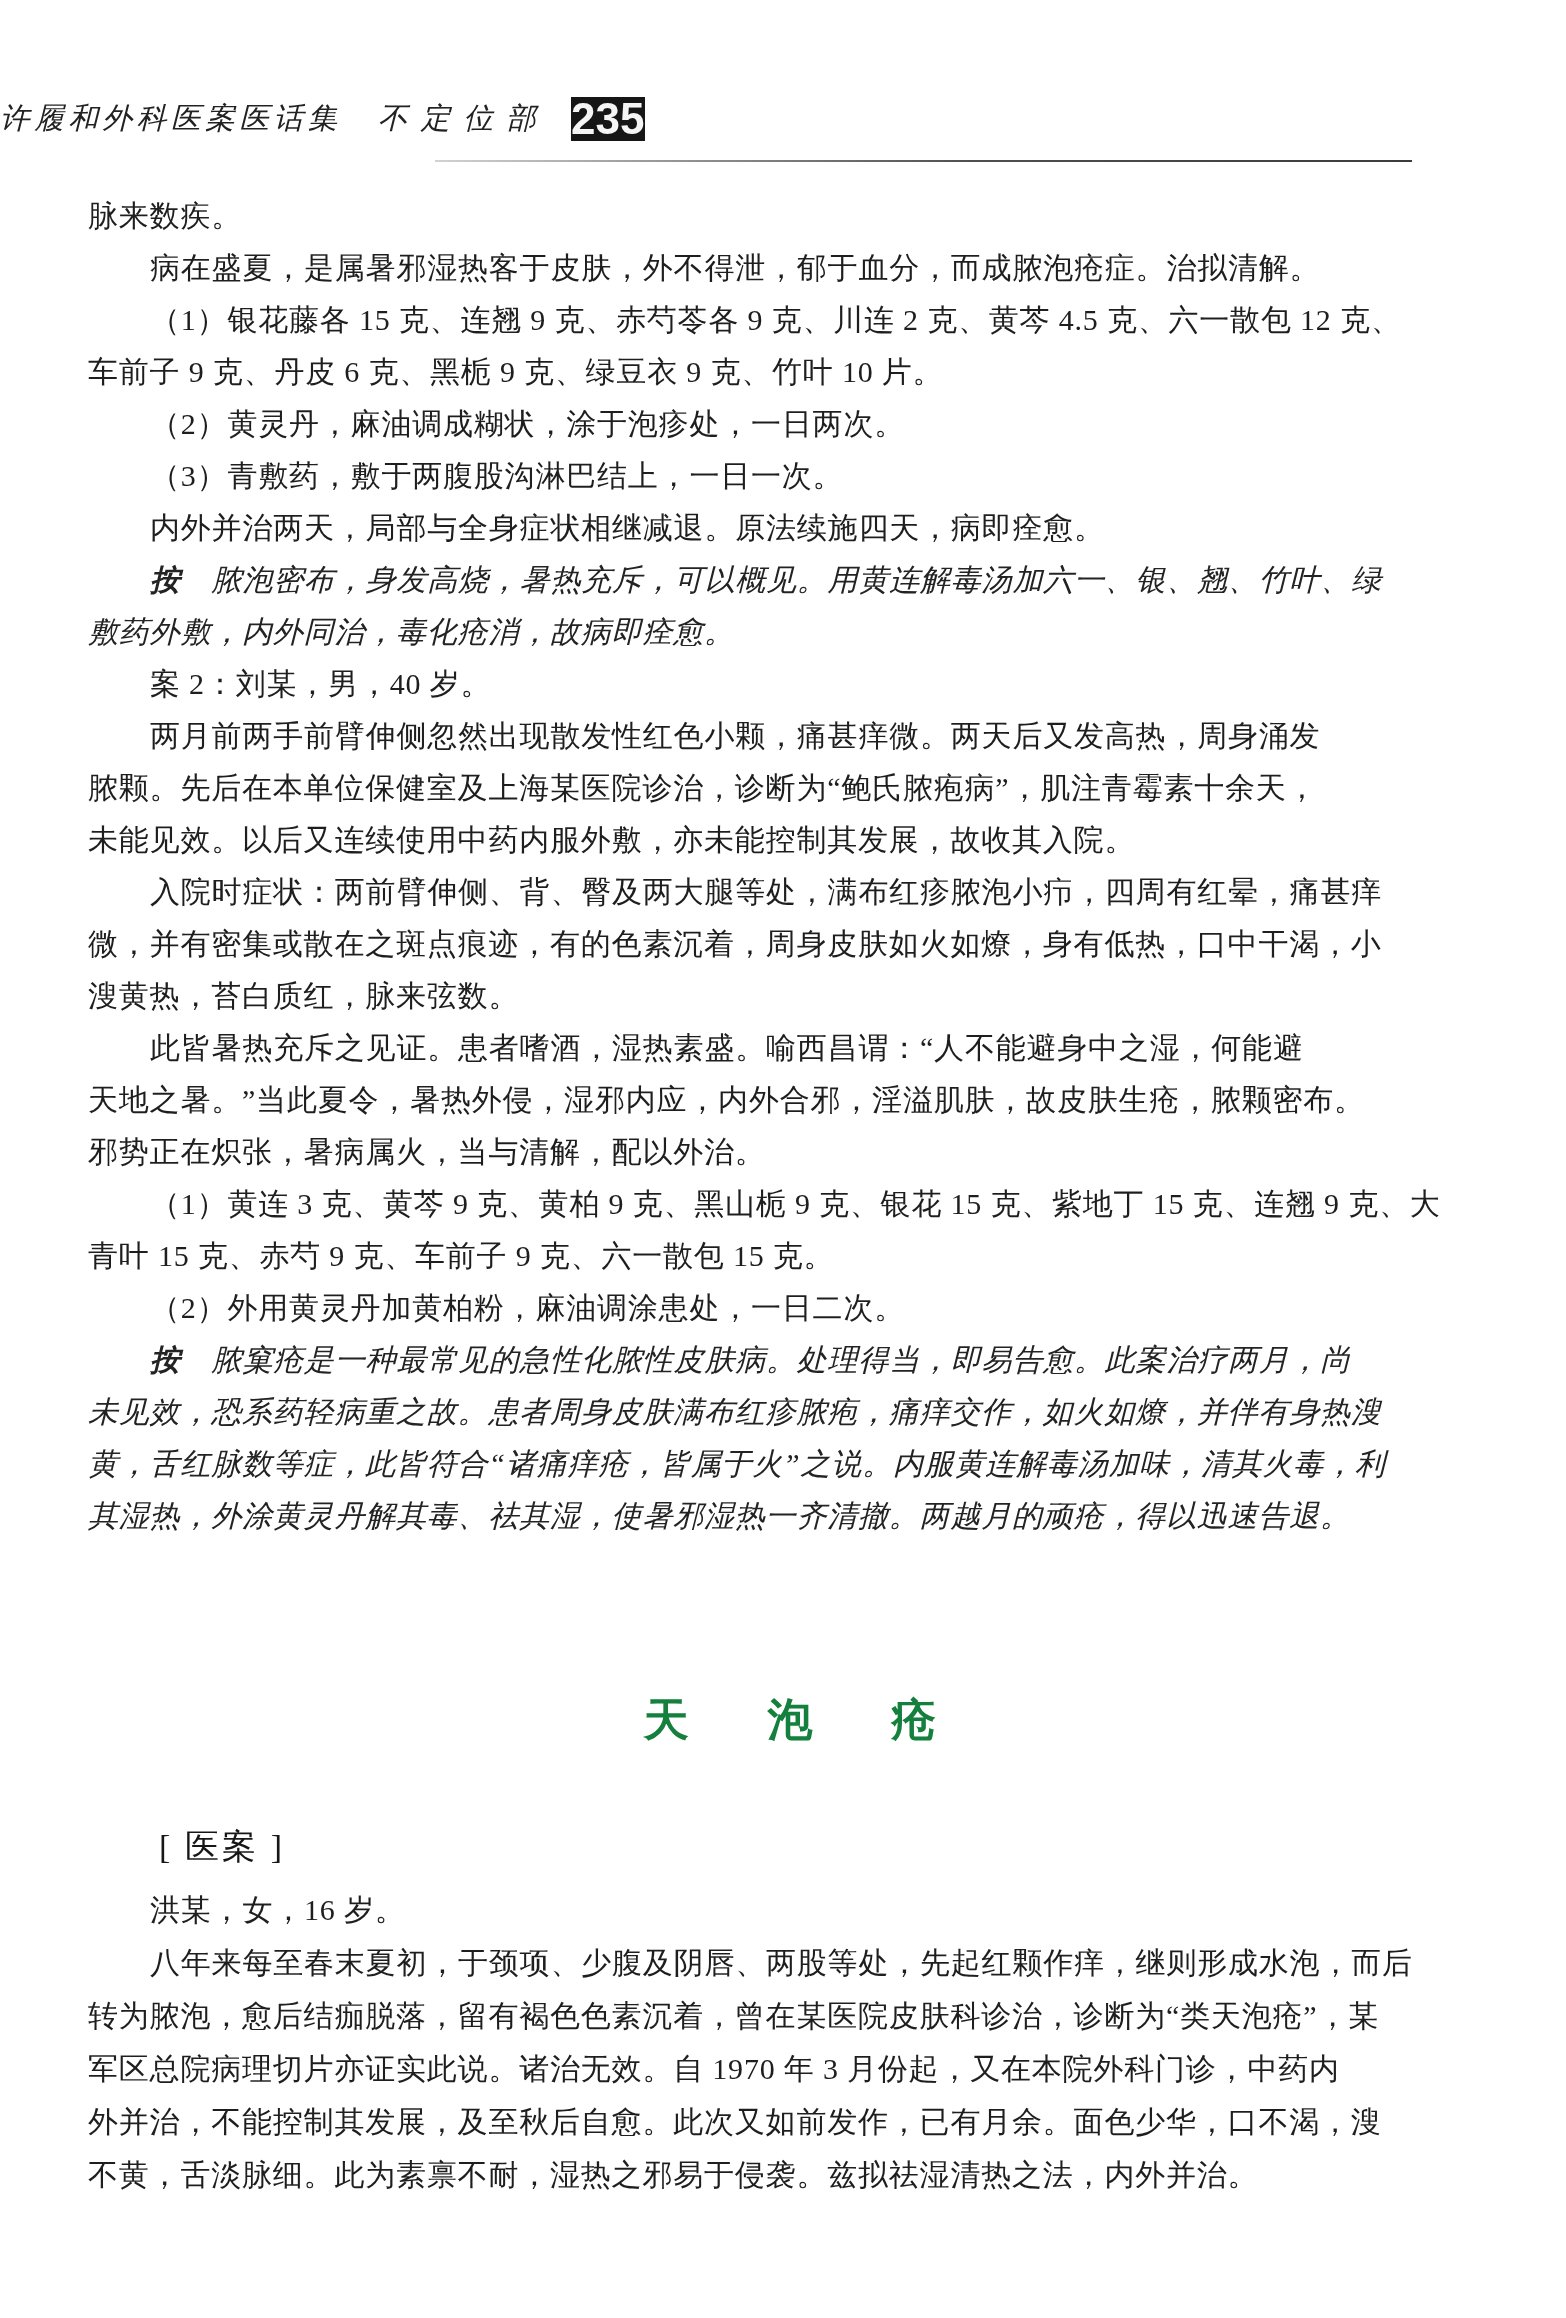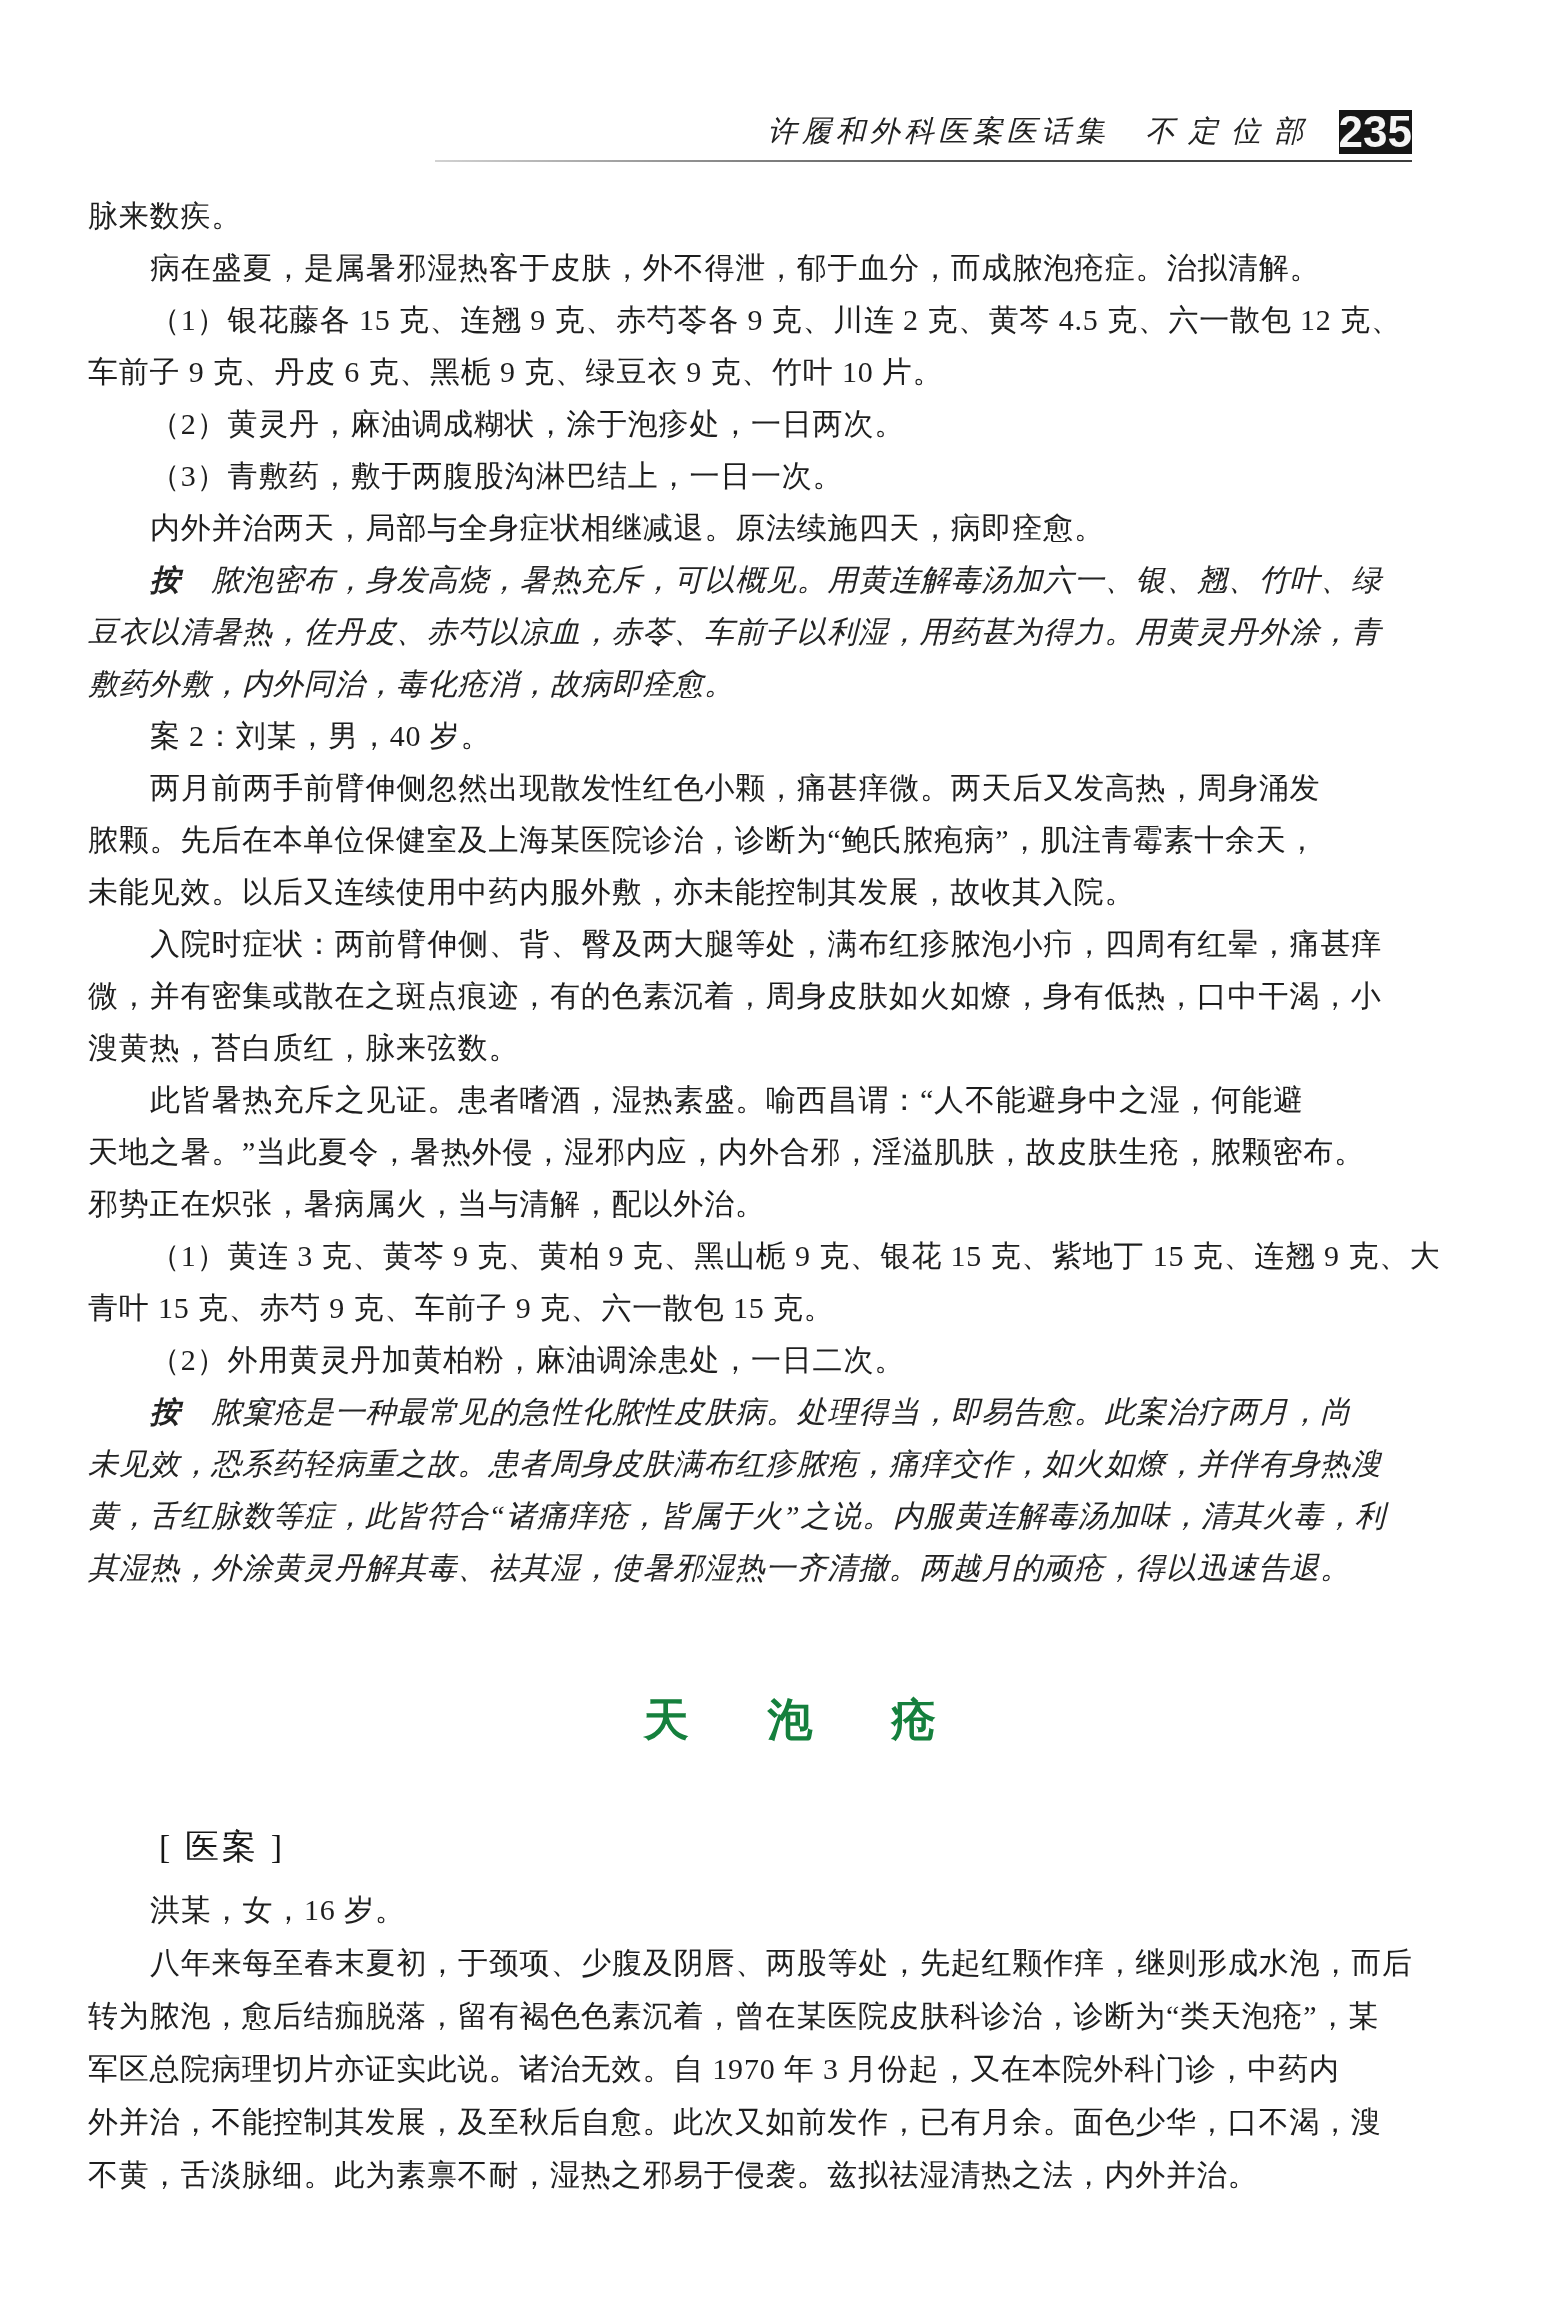--- a/index.html
+++ b/index.html
@@ -7,23 +7,23 @@
     position:relative;
     width:1566px;height:2319px;
     margin:0 auto;
     background:#ffffff;
     color:#1e1e1e;
     font-family:"Liberation Serif","DejaVu Serif",serif;
     overflow:hidden;
   }
   
   .header{
-    position:absolute;top:108px;left:0;right:154px;
-    display:flex;justify-content:flex-end;align-items:center;
-    font-size:29.5px;line-height:47px;color:#222;margin-left:32px;
+    position:absolute;top:95px;left:0;right:154px;
+    display:flex;align-items:center;
+    font-size:29.5px;line-height:47px;color:#222;
   }
   .book-title{
     font-style:italic;
     letter-spacing:4.7px;
     margin-right:36px;
   }
   .section-label{
     font-style:italic;
     letter-spacing:0.45em;
     margin-right:22px;
@@ -90,21 +90,20 @@
 
   <div class="main-text">
       <div class="line">脉来数疾。</div>
       <div class="line indent">病在盛夏，是属暑邪湿热客于皮肤，外不得泄，郁于血分，而成脓泡疮症。治拟清解。</div>
       <div class="line indent">（1）银花藤各 15 克、连翘 9 克、赤芍苓各 9 克、川连 2 克、黄芩 4.5 克、六一散包 12 克、</div>
       <div class="line">车前子 9 克、丹皮 6 克、黑栀 9 克、绿豆衣 9 克、竹叶 10 片。</div>
       <div class="line indent">（2）黄灵丹，麻油调成糊状，涂于泡疹处，一日两次。</div>
       <div class="line indent">（3）青敷药，敷于两腹股沟淋巴结上，一日一次。</div>
       <div class="line indent">内外并治两天，局部与全身症状相继减退。原法续施四天，病即痊愈。</div>
       <div class="line indent kai note-head">按　脓泡密布，身发高烧，暑热充斥，可以概见。用黄连解毒汤加六一、银、翘、竹叶、绿</div>
-      <div class="line kai">豆衣以清暑热，佐丹皮、赤芍以凉血，赤苓、车前子以利湿，用药甚为得力。用黄灵丹外涂，青</div>
       <div class="line kai">敷药外敷，内外同治，毒化疮消，故病即痊愈。</div>
       <div class="line indent">案 2：刘某，男，40 岁。</div>
       <div class="line indent">两月前两手前臂伸侧忽然出现散发性红色小颗，痛甚痒微。两天后又发高热，周身涌发</div>
       <div class="line">脓颗。先后在本单位保健室及上海某医院诊治，诊断为“鲍氏脓疱病”，肌注青霉素十余天，</div>
       <div class="line">未能见效。以后又连续使用中药内服外敷，亦未能控制其发展，故收其入院。</div>
       <div class="line indent">入院时症状：两前臂伸侧、背、臀及两大腿等处，满布红疹脓泡小疖，四周有红晕，痛甚痒</div>
       <div class="line">微，并有密集或散在之斑点痕迹，有的色素沉着，周身皮肤如火如燎，身有低热，口中干渴，小</div>
       <div class="line">溲黄热，苔白质红，脉来弦数。</div>
       <div class="line indent">此皆暑热充斥之见证。患者嗜酒，湿热素盛。喻西昌谓：“人不能避身中之湿，何能避</div>
       <div class="line">天地之暑。”当此夏令，暑热外侵，湿邪内应，内外合邪，淫溢肌肤，故皮肤生疮，脓颗密布。</div>

